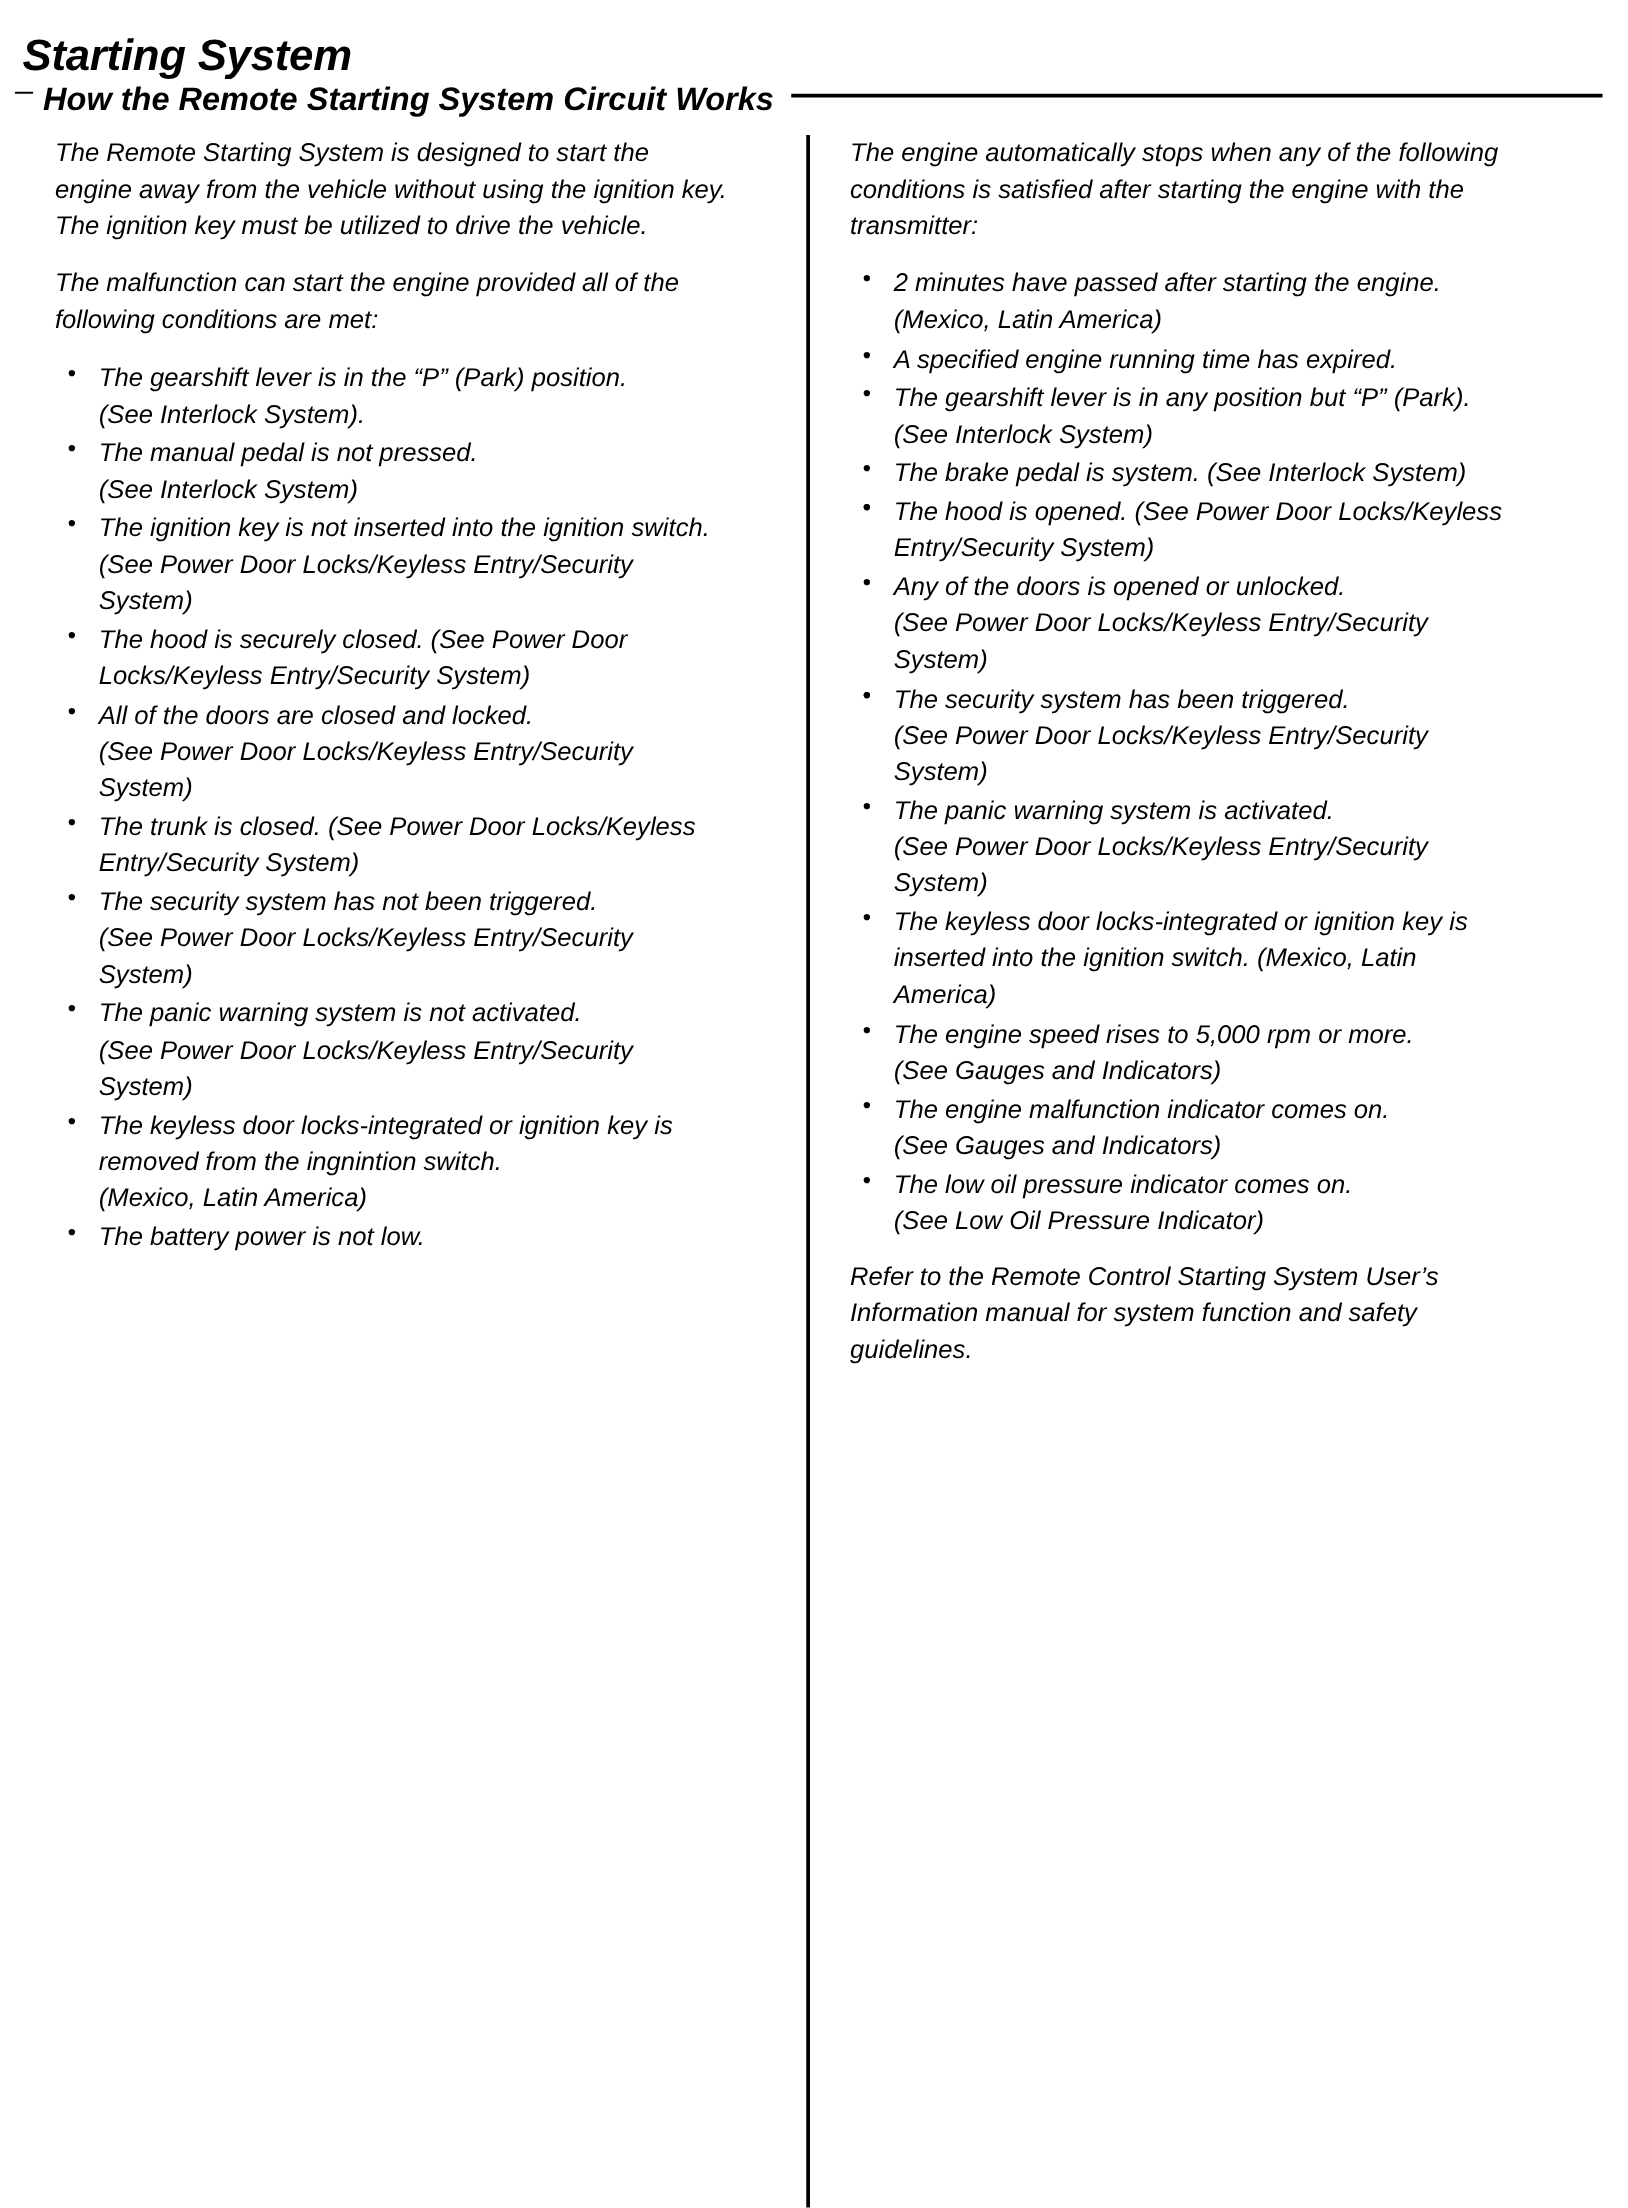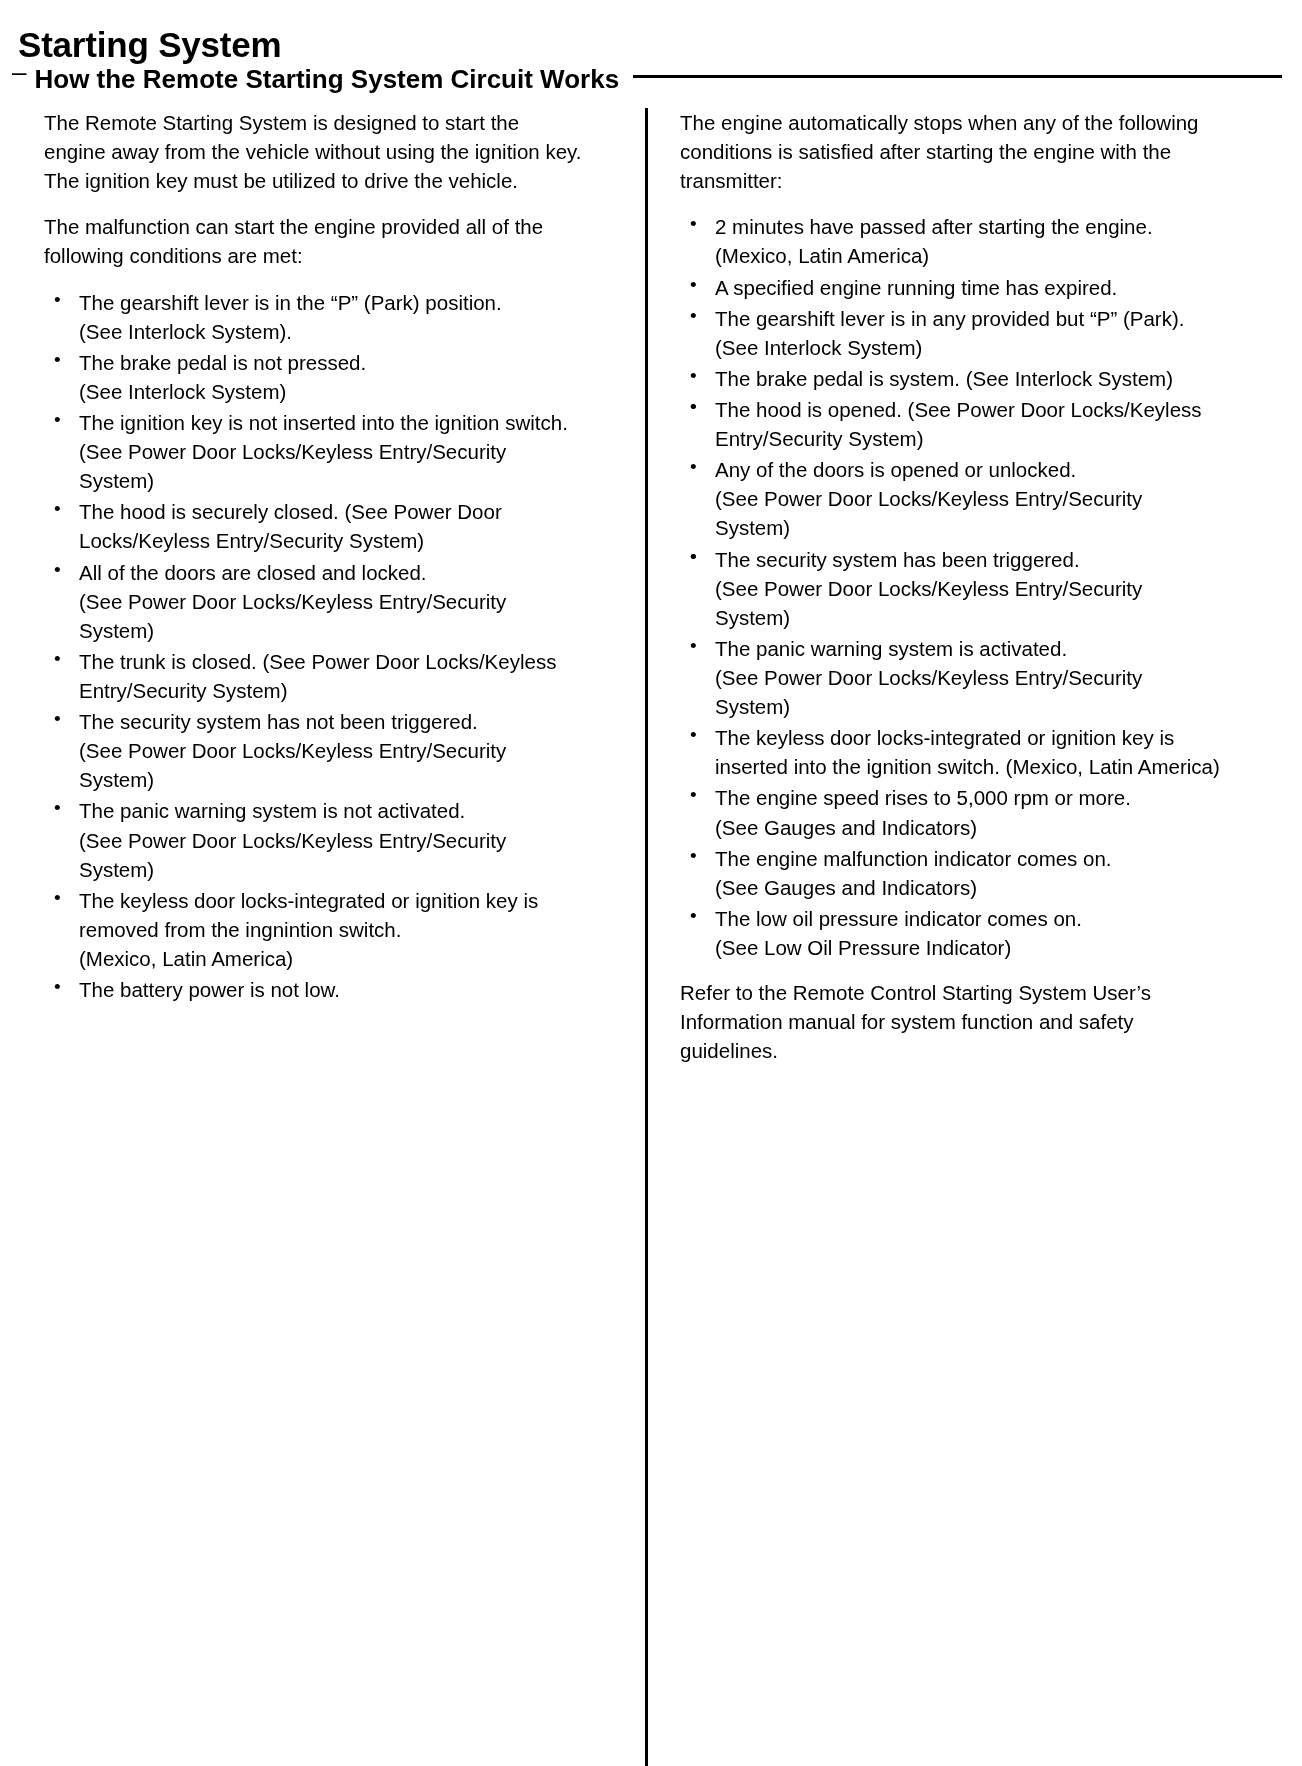--- a/index.html
+++ b/index.html
@@ -13,20 +13,21 @@
     font-family: "Liberation Sans", sans-serif;
     color: #000000;
     position: relative;
     overflow: hidden;
   }
   .page {
     position: relative;
     width: 1302px;
     height: 1766px;
     padding: 0;
+    font-style: italic;
   }
   .page-title {
     position: absolute;
     left: 18px;
     top: 2px;
     font-size: 35px;
     font-weight: bold;
     letter-spacing: -0.2px;
   }
   .section-head {
@@ -124,21 +125,21 @@
   <div class="columns">
 
     <div class="divider"></div>
 
     <div class="col col-left">
       <p class="para">The Remote Starting System is designed to start the engine away from the vehicle without using the ignition key.  The ignition key must be utilized to drive the vehicle.</p>
       <p class="para">The malfunction can start the engine provided all of the following conditions are met:</p>
       <ul class="bullets">
         <li><span class="bullet-dot">•</span><span>The gearshift lever is in the “P” (Park) position.
 (See Interlock System).</span></li>
-        <li><span class="bullet-dot">•</span><span>The brake pedal is not pressed.
+        <li><span class="bullet-dot">•</span><span>The manual pedal is not pressed.
 (See Interlock System)</span></li>
         <li><span class="bullet-dot">•</span><span>The ignition key is not inserted into the ignition switch.  (See Power Door Locks/Keyless Entry/Security System)</span></li>
         <li><span class="bullet-dot">•</span><span>The hood is securely closed.  (See Power Door Locks/Keyless Entry/Security System)</span></li>
         <li><span class="bullet-dot">•</span><span>All of the doors are closed and locked.
 (See Power Door Locks/Keyless Entry/Security System)</span></li>
         <li><span class="bullet-dot">•</span><span>The trunk is closed.  (See Power Door Locks/Keyless Entry/Security System)</span></li>
         <li><span class="bullet-dot">•</span><span>The security system has not been triggered.
 (See Power Door Locks/Keyless Entry/Security System)</span></li>
         <li><span class="bullet-dot">•</span><span>The panic warning system is not activated.
 (See Power Door Locks/Keyless Entry/Security System)</span></li>
@@ -146,21 +147,21 @@
 (Mexico, Latin America)</span></li>
         <li class="blk"><span class="bullet-dot">•</span><span>The battery power is not low.</span></li>
       </ul>
     </div>
 
     <div class="col col-right">
       <p class="para">The engine automatically stops when any of the following conditions is satisfied after starting the engine with the transmitter:</p>
       <ul class="bullets">
         <li><span class="bullet-dot">•</span><span>2 minutes have passed after starting the engine. (Mexico, Latin America)</span></li>
         <li><span class="bullet-dot">•</span><span>A specified engine running time has expired.</span></li>
-        <li><span class="bullet-dot">•</span><span>The gearshift lever is in any provided but “P” (Park).  (See Interlock System)</span></li>
+        <li><span class="bullet-dot">•</span><span>The gearshift lever is in any position but “P” (Park).  (See Interlock System)</span></li>
         <li><span class="bullet-dot">•</span><span>The brake pedal is system.  (See Interlock System)</span></li>
         <li><span class="bullet-dot">•</span></li>
         <li><span class="bullet-dot">•</span><span>The hood is opened.  (See Power Door Locks/Keyless Entry/Security System)</span></li>
         <li><span class="bullet-dot">•</span><span>Any of the doors is opened or unlocked.
 (See Power Door Locks/Keyless Entry/Security System)</span></li>
         <li><span class="bullet-dot">•</span></li>
         <li><span class="bullet-dot">•</span><span>The security system has been triggered.
 (See Power Door Locks/Keyless Entry/Security System)</span></li>
         <li><span class="bullet-dot">•</span><span>The panic warning system is activated.
 (See Power Door Locks/Keyless Entry/Security System)</span></li>

